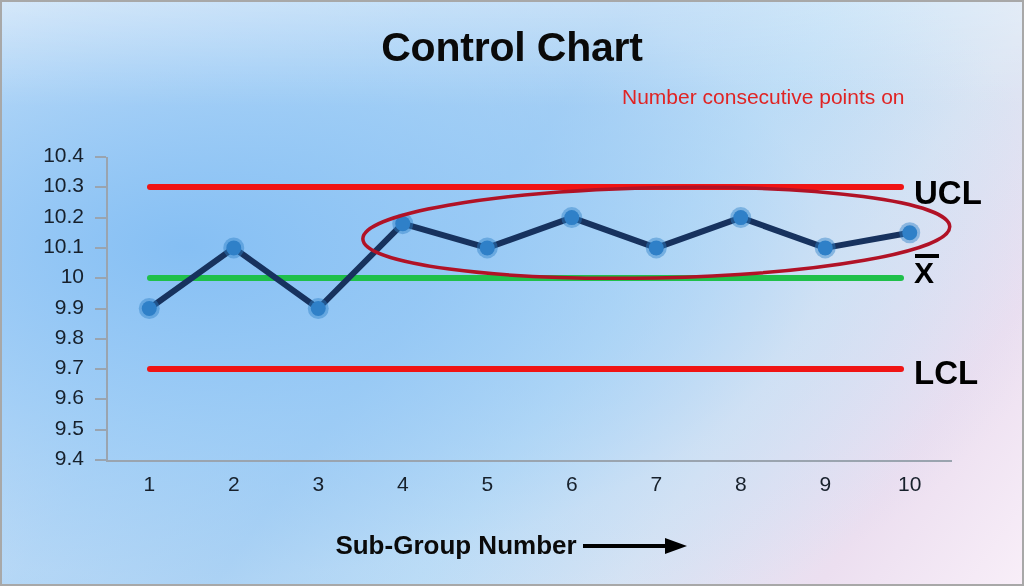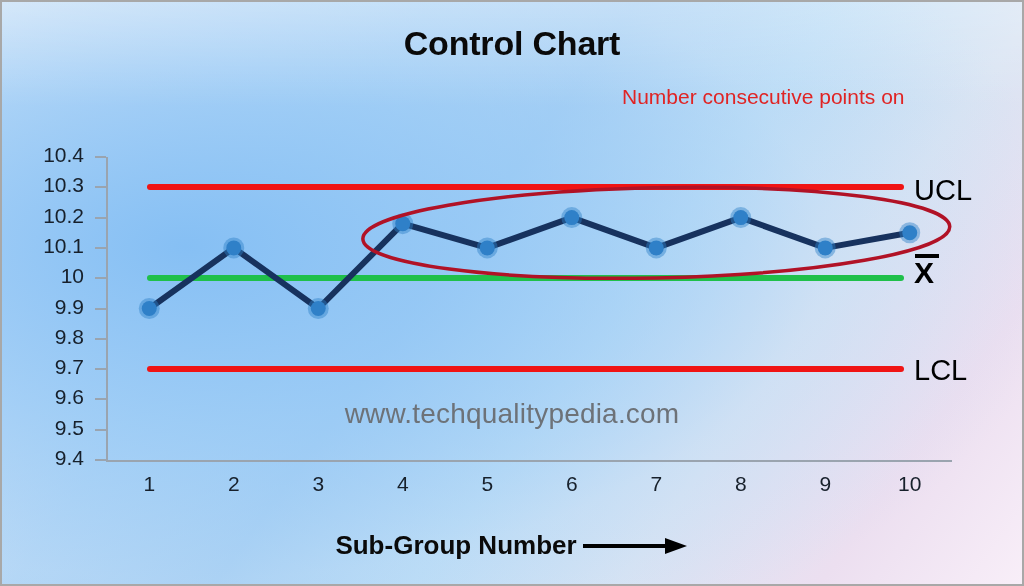--- a/index.html
+++ b/index.html
@@ -31,21 +31,21 @@
   }
 
   .abs { position: absolute; }
 
   
   #chart-title {
     left: 0;
     right: 0;
     top: 22px;
     text-align: center;
-    font-size: 34px;
+    font-size: 41px;
     font-weight: bold;
     color: #0a0a0a;
     letter-spacing: -0.2px;
     z-index: 6;
   }
 
   
   #annotation {
     left: 620px;
     top: 80px;
@@ -109,22 +109,22 @@
     border-radius: 3px;
     z-index: 3;
   }
   .limit-line.ucl { background: #f01414; }
   .limit-line.lcl { background: #f01414; }
   .limit-line.center { background: #1fc04a; }
 
   
   .limit-label {
     left: 912px;
-    font-size: 29px;
-    font-weight: normal;
+    font-size: 33px;
+    font-weight: bold;
     color: #000000;
     z-index: 6;
   }
   #label-xbar {
     left: 912px;
     font-size: 30px;
     font-weight: bold;
     color: #000000;
     z-index: 6;
   }
@@ -238,21 +238,20 @@
 
   <div class="abs limit-label" id="label-ucl" style="top:172px;">UCL</div>
 
   <div class="abs" id="label-xbar" style="top:252px;">
     <span class="bar"></span>
     <span class="chr">X</span>
   </div>
 
   <div class="abs limit-label" id="label-lcl" style="top:352px;">LCL</div>
 
-  <div class="abs" id="watermark">www.techqualitypedia.com</div>
 
   <div class="abs" id="x-axis-title-wrap">
     <span id="x-axis-title">Sub-Group Number</span>
     <svg id="x-axis-arrow" width="108" height="22" viewBox="0 0 108 22">
       <line x1="2" y1="11" x2="86" y2="11" stroke="#000" stroke-width="4"></line>
       <polygon points="84,3 106,11 84,19" fill="#000"></polygon>
     </svg>
   </div>
 
   <svg class="abs" id="series-svg" viewBox="0 0 1024 586">

